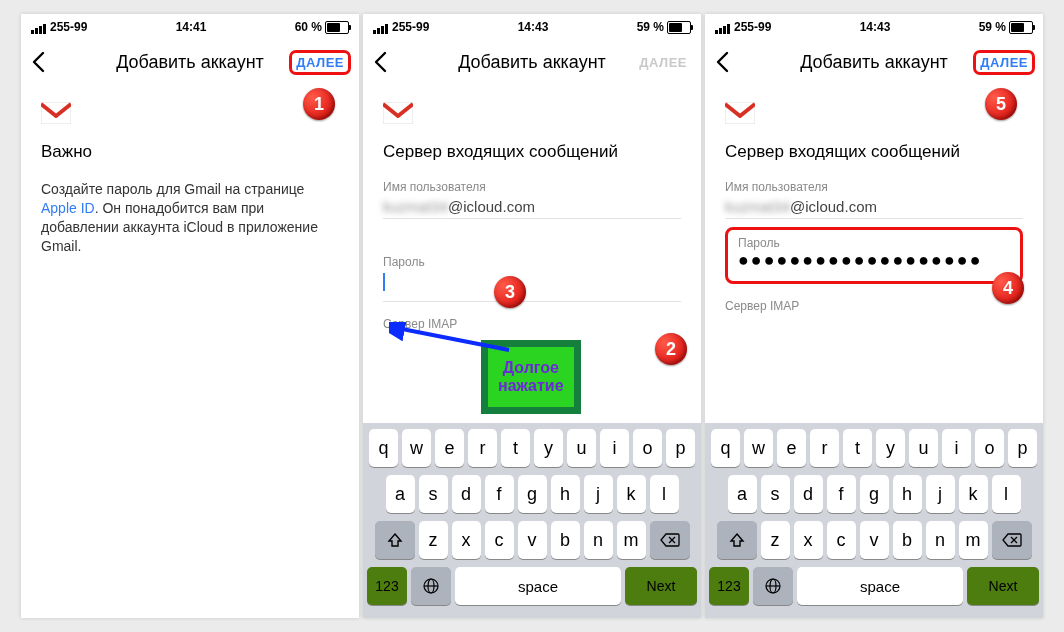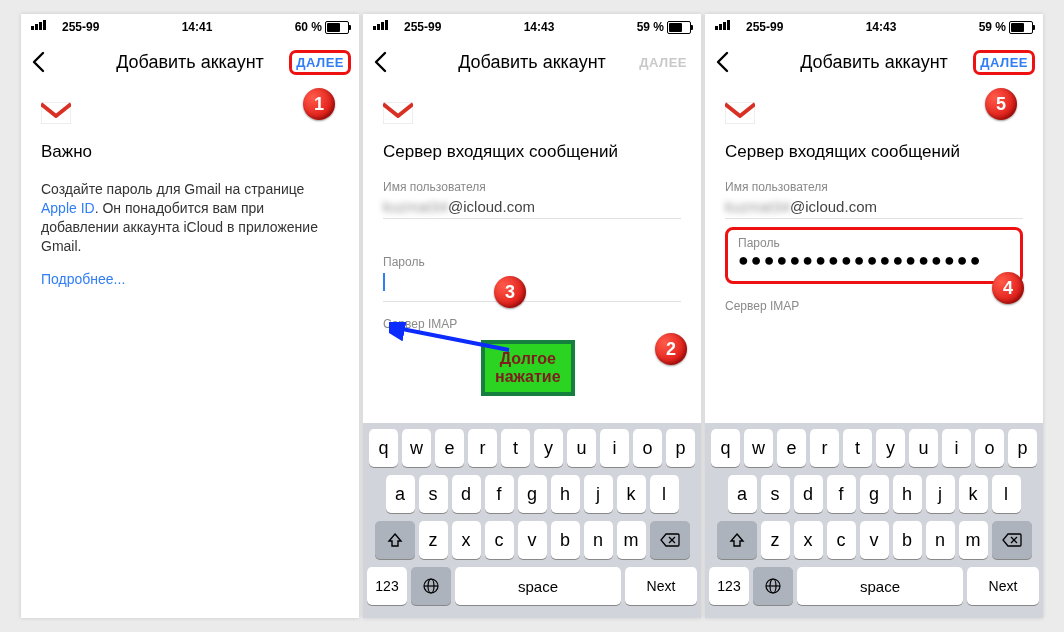--- a/index.html
+++ b/index.html
@@ -1,20 +1,20 @@
 <!DOCTYPE html>
 <html><head>
 <meta charset="utf-8">
 <style>
   html,body{margin:0;padding:0;background:#fff;font-family:-apple-system,Helvetica,Arial,sans-serif}
   .stage{width:1064px;height:632px;background:#ebebeb;position:relative;overflow:hidden}
   .phone{position:absolute;top:14px;width:338px;height:604px;background:#fff;box-shadow:0 0 4px rgba(0,0,0,.15)}
   .p1{left:21px}.p2{left:363px}.p3{left:705px}
   .status{display:flex;justify-content:space-between;align-items:center;height:26px;padding:0 10px;font-size:12px;font-weight:600;color:#000}
-  .status .sig{display:flex;align-items:flex-start;gap:16px}
+  .status .sig{display:flex;align-items:flex-end;gap:4px}
   .status .bat{display:flex;align-items:center;gap:3px}
   .bars{display:inline-flex;gap:1px;align-items:flex-end}
   .bars span{width:3px;background:#000;display:inline-block}
   .b1{height:4px}.b2{height:6px}.b3{height:8px}.b4{height:10px}
   .battery{display:inline-block;width:22px;height:11px;border:1px solid #000;border-radius:2px;position:relative}
   .battery::after{content:"";position:absolute;right:-3px;top:3px;width:2px;height:5px;background:#000;border-radius:0 1px 1px 0}
   .battery .fill{position:absolute;left:1px;top:1px;bottom:1px;background:#000;border-radius:1px}
   .nav{display:flex;align-items:center;height:44px;position:relative;border-bottom:0}
   .back{width:34px;display:flex;align-items:center;justify-content:center}
   .back svg{width:14px;height:22px}
@@ -31,32 +31,32 @@
   .lbls{font-size:12px;color:#8a8a8a;margin-top:14px}
   .val{font-size:15px;color:#444;margin-top:4px}
   .line{border-bottom:1px solid #e2e2e2;padding-bottom:3px}
   .pwd-field{margin-top:14px}
   .pwd-cursor{display:inline-block;width:2px;height:18px;background:#307df6;margin-top:4px;vertical-align:middle}
   .pwd-hl{border:3px solid #e11;border-radius:8px;padding:6px 10px 10px 10px;margin-top:8px}
   .dots{font-size:18px;letter-spacing:2px;color:#000}
   .imap{font-size:12px;color:#8a8a8a;margin-top:15px}
   .paste{position:absolute;background:#1a1a1a;color:#fff;font-size:15px;padding:8px 14px 9px 14px;border-radius:8px}
   .paste::after{content:"";position:absolute;bottom:-6px;left:22px;border-left:6px solid transparent;border-right:6px solid transparent;border-top:6px solid #1a1a1a}
-  .callout{position:absolute;background:#2bd421;border:4px solid #15803d;color:#7f1d1d;font-size:16px;font-weight:700;text-align:center;padding:6px 10px;line-height:18px}
+  .callout{position:absolute;background:#2bd421;border:7px solid #15803d;color:#6d28d9;font-size:16px;font-weight:700;text-align:center;padding:12px 10px;line-height:18px}
   .arrow{position:absolute}
   .badge{position:absolute;width:32px;height:32px;border-radius:50%;background:radial-gradient(circle at 30% 30%,#ff5a4a,#d10000);box-shadow:inset -2px -2px 4px rgba(0,0,0,.35),0 1px 2px rgba(0,0,0,.4);display:flex;align-items:center;justify-content:center;color:#fff;font-weight:700;font-size:18px;font-family:Arial}
   
   .kb{position:absolute;left:0;right:0;bottom:0;background:#d1d4da;padding:6px 4px 5px 4px}
   .krow{display:flex;justify-content:center;gap:4px;margin-bottom:8px}
   .key{background:#fff;border-radius:5px;box-shadow:0 1px 0 #888;font-size:18px;color:#000;display:flex;align-items:center;justify-content:center;height:38px}
   .kq{width:29px}
   .ka{width:29px}
   .shift,.bksp{background:#adb3bd;width:40px}
   .kbot{display:flex;gap:4px}
-  .k123,.knext{background:#ffffff;font-size:14px}
+  .k123,.knext{background:#4d7c0f;font-size:14px}
   .k123{width:40px}
   .kglobe{background:#adb3bd;width:40px}
   .kspace{flex:1;font-size:15px}
   .knext{width:72px}
 </style>
 </head>
 <body>
 
 <div class="stage">
 
@@ -91,21 +91,20 @@
     </div>
     <div class="content">
       <span class="glogo"><svg viewBox="0 0 30 22">
             <rect x="0" y="0" width="30" height="22" fill="#fff" stroke="#ddd"></rect>
             <polyline points="0,2 15,14 30,2" fill="none" stroke="#d93025" stroke-width="4" stroke-linejoin="round"></polyline>
           </svg></span>
       <div class="h2">Важно</div>
       <div class="body">
         <span>Создайте пароль для Gmail на странице </span><span class="link">Apple ID</span><span>. Он понадобится вам при добавлении аккаунта iCloud в приложение Gmail.</span>
       </div>
-      <div class="body" style="margin-top:14px"><span class="link">Подробнее...</span></div>
     </div>
   </div>
 
   <div class="phone p2">
     <div class="status">
       <div class="sig">
           <span class="bars">
             <span class="b1"></span>
             <span class="b2"></span>
             <span class="b3"></span>

